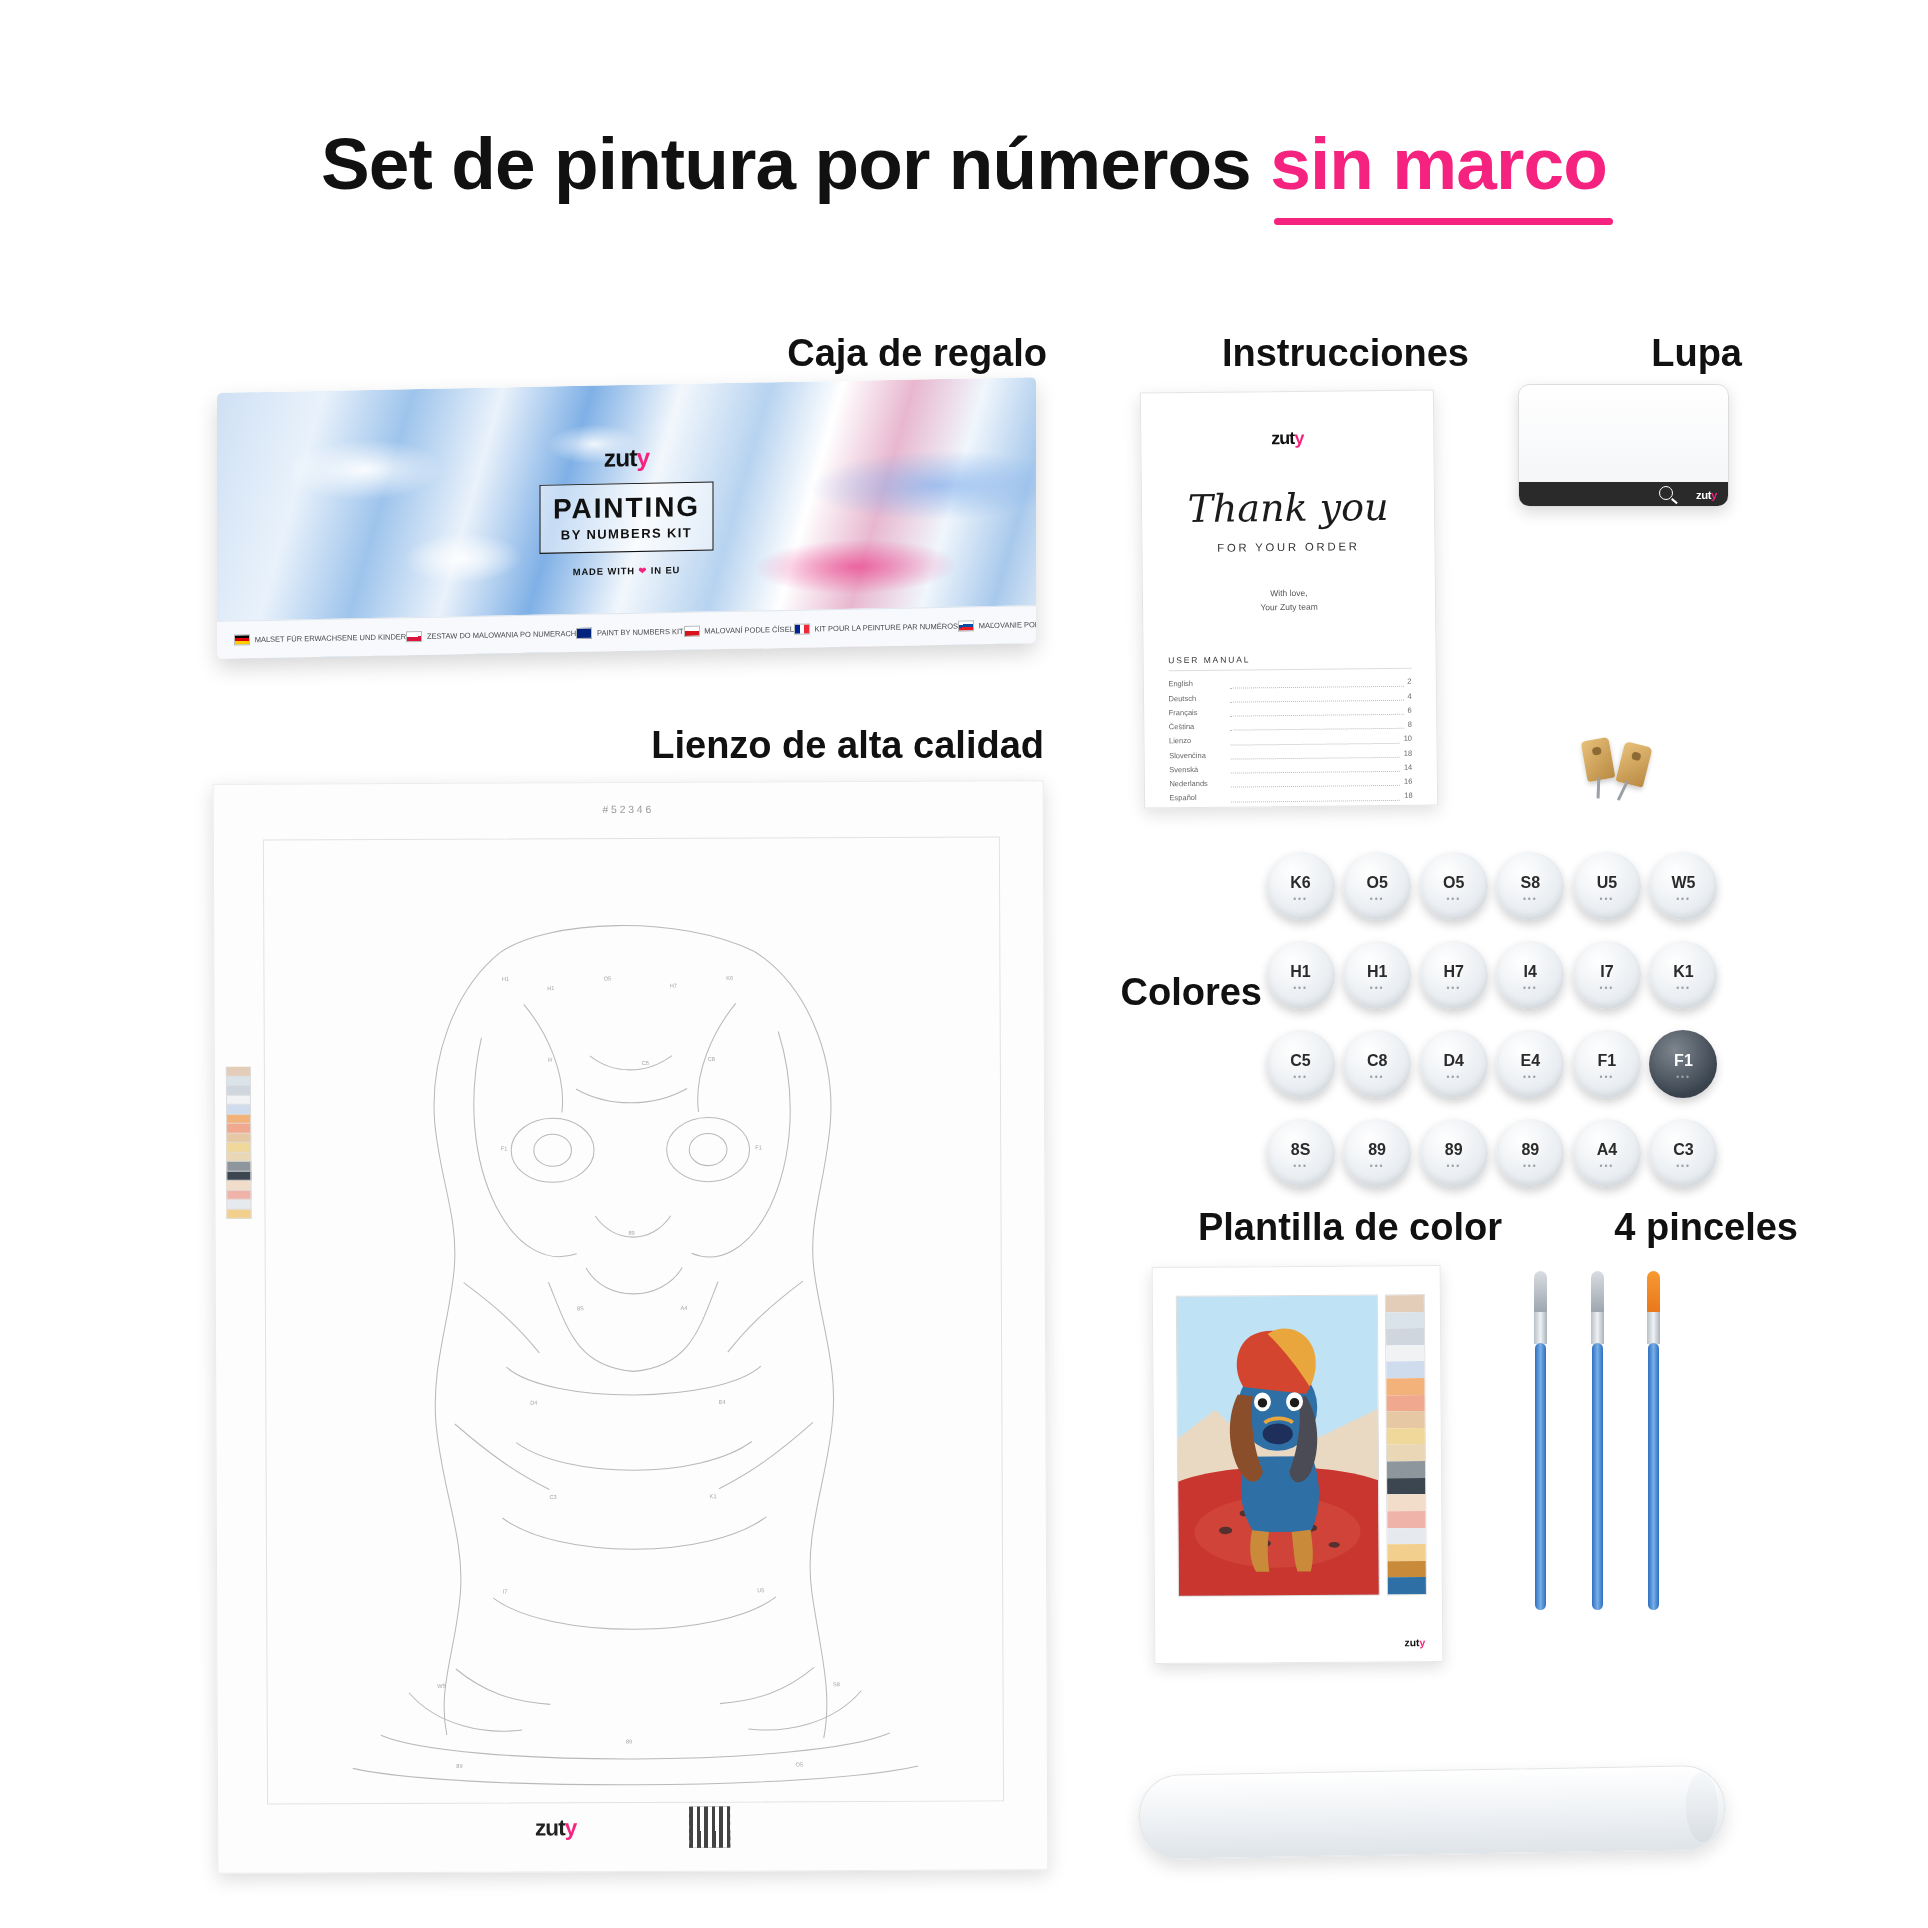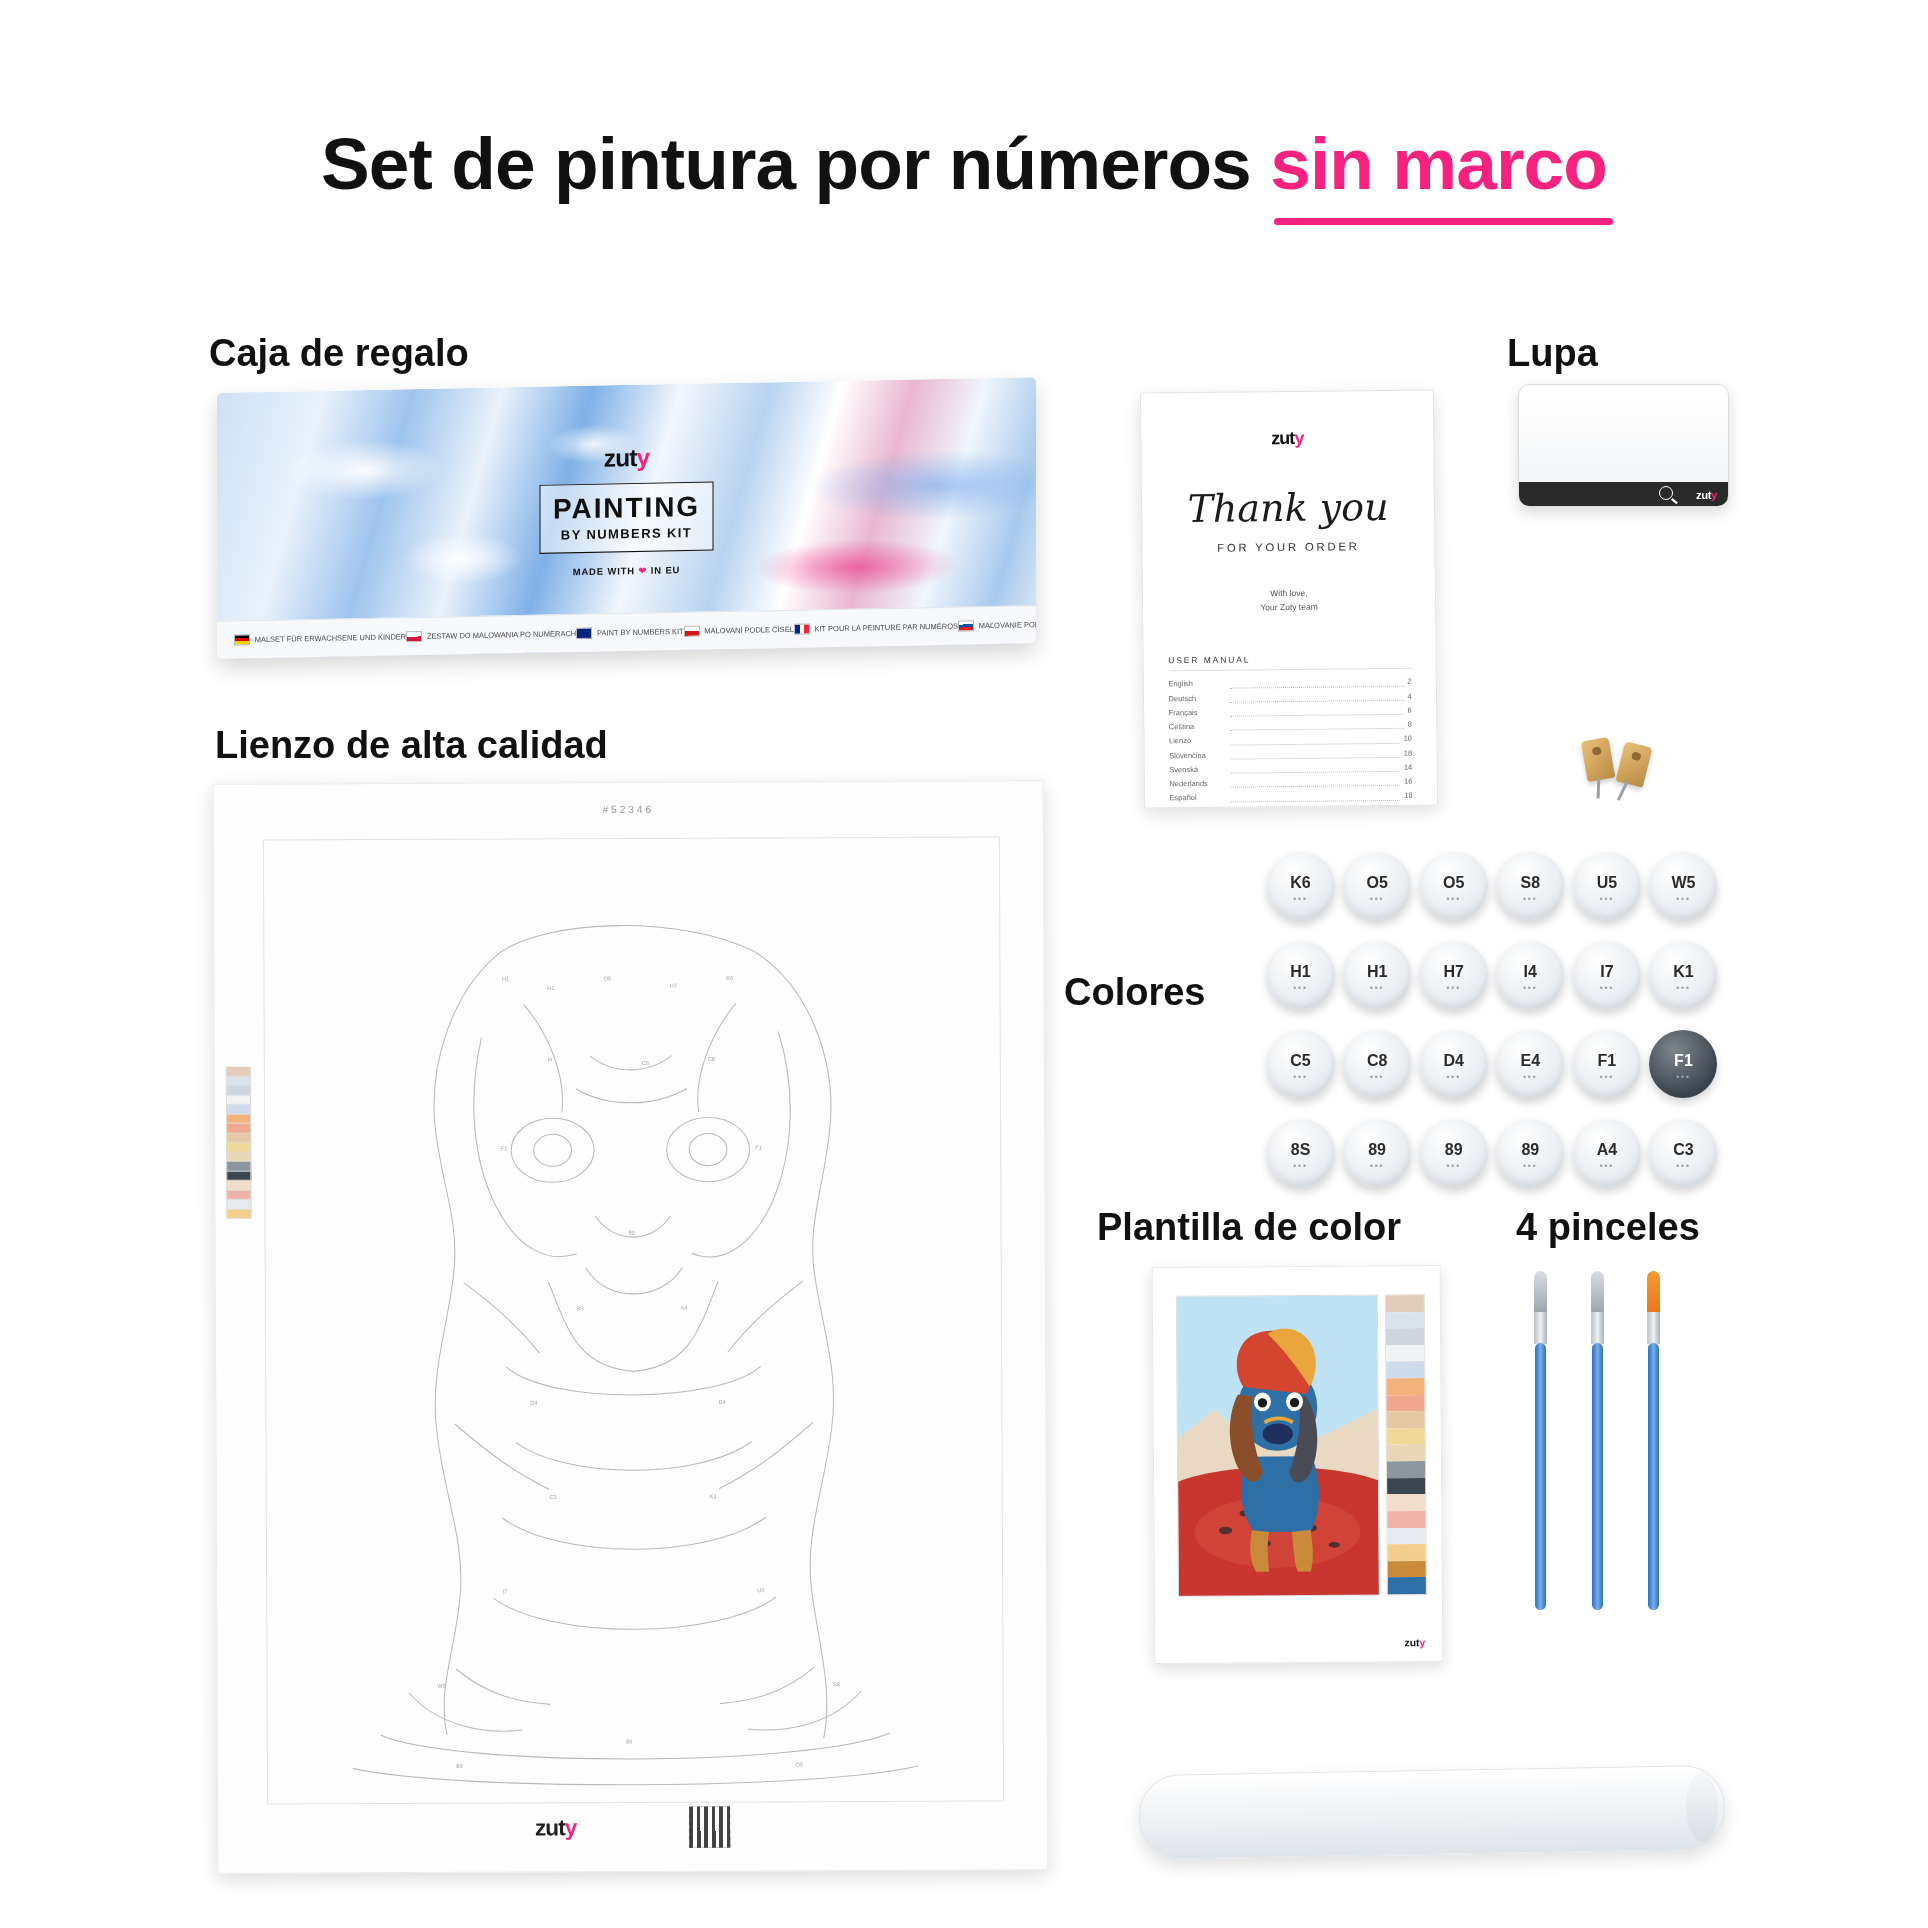--- a/index.html
+++ b/index.html
@@ -21,21 +21,21 @@
     white-space:nowrap;
   }
   .title .accent{color:#f5237f;position:relative;text-align:right;}
   .title .accent:after{
     content:"";position:absolute;left:3.8px;right:-5.6px;bottom:-21px;
     height:6.6px;background:#f5237f;border-radius:3.8px;
   }
 
   
   .lbl{
-    position:absolute;font-size:38px;font-weight:bold;text-align:left;
+    position:absolute;font-size:38px;font-weight:bold;text-align:right;
     line-height:1.18;
   }
 
   
   .giftbox-wrap{position:absolute;left:209px;top:377px;width:838px;height:282px;}
   .giftbox{
     position:absolute;left:7.5px;top:7.5px;width:819px;height:266px;
     border-radius:5.6px;overflow:hidden;
     transform:skewY(-1.1deg);
     box-shadow:0 9.4px 21px rgba(0,0,0,.16);
@@ -224,20 +224,21 @@
 </head>
 <body>
 
 <div class="page">
 
   <div class="title">
     <span>Set de pintura por números </span><span class="accent">sin marco</span>
   </div>
 
   <div class="lbl" style="left:209px;top:331px;width:838px;">Caja de regalo</div>
+  <div class="lbl" style="left:1111px;top:331px;width:358px;">Instrucciones</div>
   <div class="lbl" style="left:1507px;top:331px;width:235px;">Lupa</div>
   <div class="lbl" style="left:215px;top:723px;width:829px;">Lienzo de alta calidad</div>
   <div class="lbl" style="left:1064px;top:970px;width:198px;">Colores</div>
   <div class="lbl" style="left:1097px;top:1205px;width:405px;">Plantilla de color</div>
   <div class="lbl" style="left:1516px;top:1205px;width:282px;">4 pinceles</div>
 
   <div class="giftbox-wrap">
     <div class="giftbox">
       <div class="gb-center">
         <div class="gb-logo"><span>zut</span><span class="y">y</span></div>

